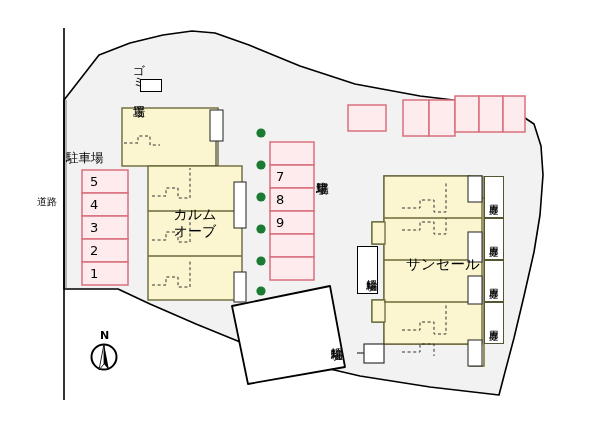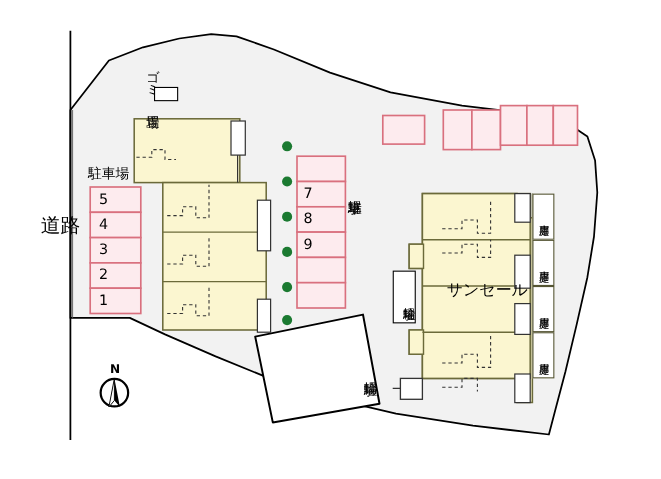--- a/index.html
+++ b/index.html
@@ -198,44 +198,46 @@
       <circle cx="261" cy="291" r="4.6"></circle>
     </g>
 
     <g>
       <circle cx="104" cy="357" r="12.5" fill="#ffffff" stroke="#000000" stroke-width="2"></circle>
       <polygon points="104,344 99,370 104,364 109,370" fill="#000000"></polygon>
       <polygon points="104,344 99,370 104,364" fill="#ffffff" stroke="#000000" stroke-width="0.8"></polygon>
     </g>
   </svg>
 
-  <div class="lbl" style="left:37px; top:197px; font-size:18px;">道路</div>
+  <div class="lbl" style="left:37px; top:197px; font-size:10px;">道路</div>
 
   <div class="lbl vert" style="left:133px; top:55px; font-size:12px;">
     <span>ゴミ
 置場</span>
   </div>
   <div class="boxlbl" style="left:140px; top:79px; width:22px; height:13px;"></div>
 
-  <div class="lbl" style="left:80px; top:152px; font-size:12.5px;">駐車場</div>
+  <div class="lbl" style="left:66px; top:152px; font-size:12.5px;">駐車場</div>
 
   <div class="stallnum" style="left:90px; top:174px;">5</div>
   <div class="stallnum" style="left:90px; top:197px;">4</div>
   <div class="stallnum" style="left:90px; top:220px;">3</div>
   <div class="stallnum" style="left:90px; top:243px;">2</div>
   <div class="stallnum" style="left:90px; top:266px;">1</div>
 
   <div class="lbl vert" style="left:316px; top:172px; font-size:12.5px;">
     <span>駐車場</span>
   </div>
 
   <div class="stallnum" style="left:276px; top:169px;">7</div>
   <div class="stallnum" style="left:276px; top:192px;">8</div>
   <div class="stallnum" style="left:276px; top:215px;">9</div>
 
+  <div class="bldg-name" style="left:155px; top:206px; width:80px; font-size:14px;">カルム
+オーブ</div>
 
   <div class="bldg-name" style="left:386px; top:256px; width:114px; font-size:14.5px;">サンセール</div>
 
   <div class="boxlbl vert" style="left:357px; top:246px; width:21px; height:48px; font-size:11px; padding-top:1px;">
     <span>駐輪場</span>
   </div>
 
   <div class="lbl vert" style="left:331px; top:338px; font-size:12px;">
     <span>駐輪場</span>
   </div>

